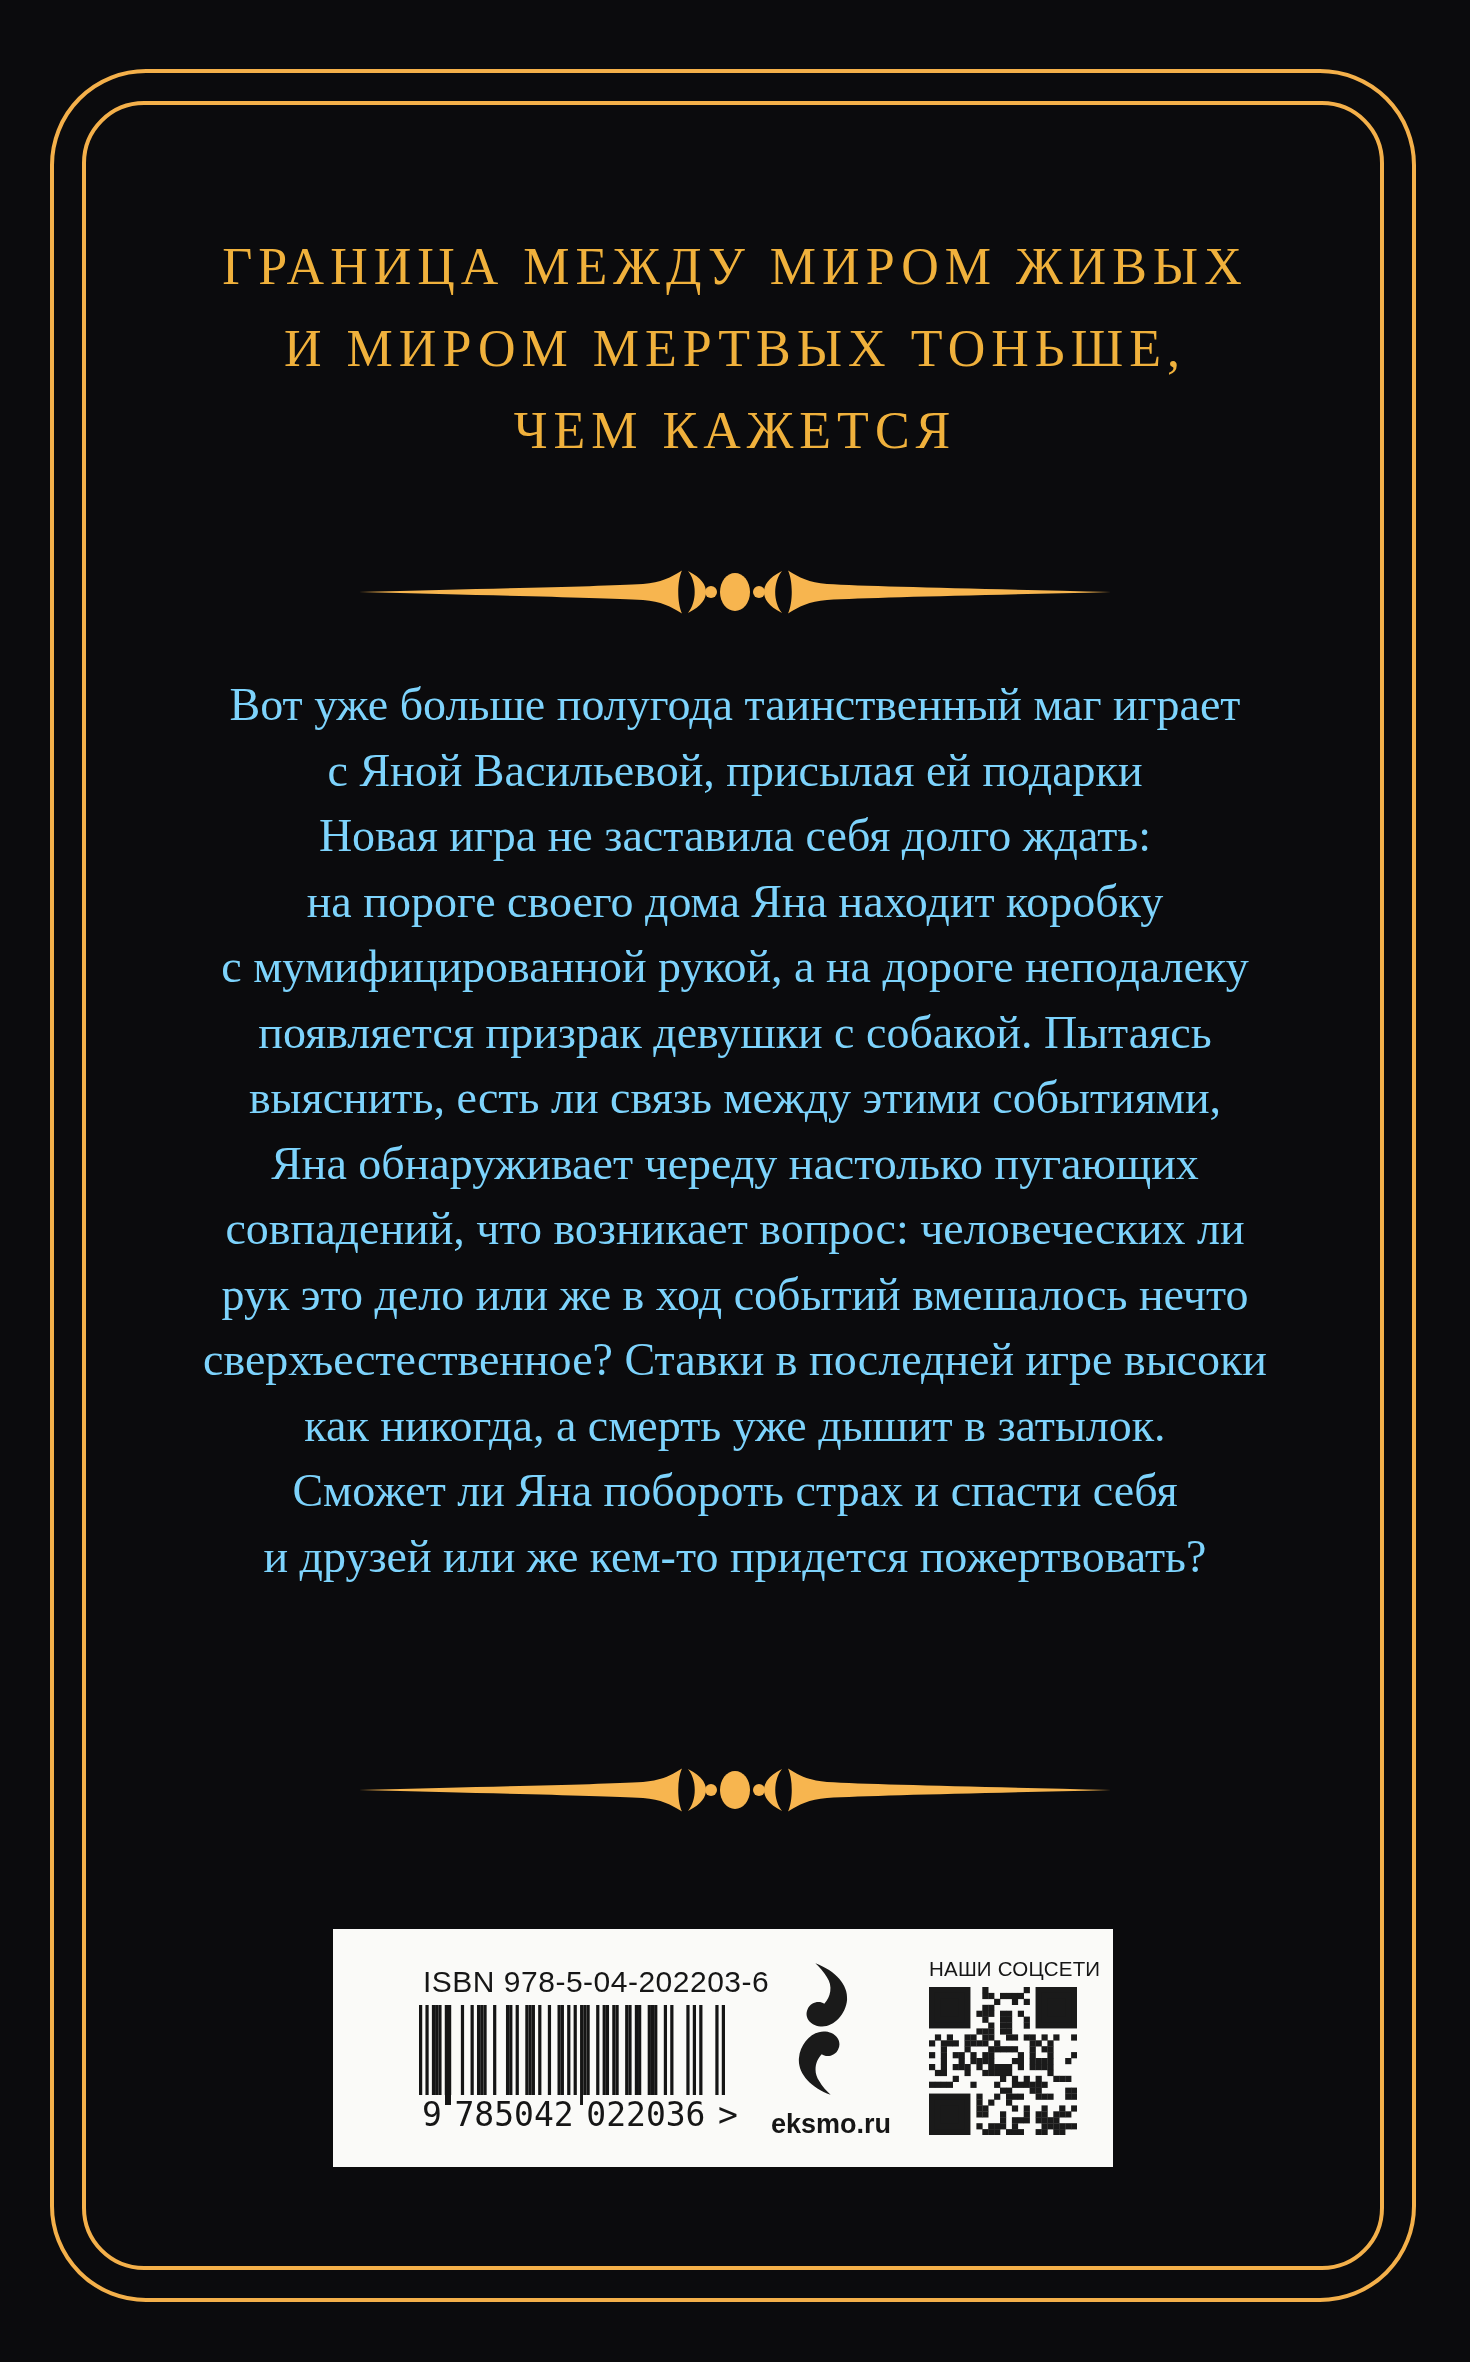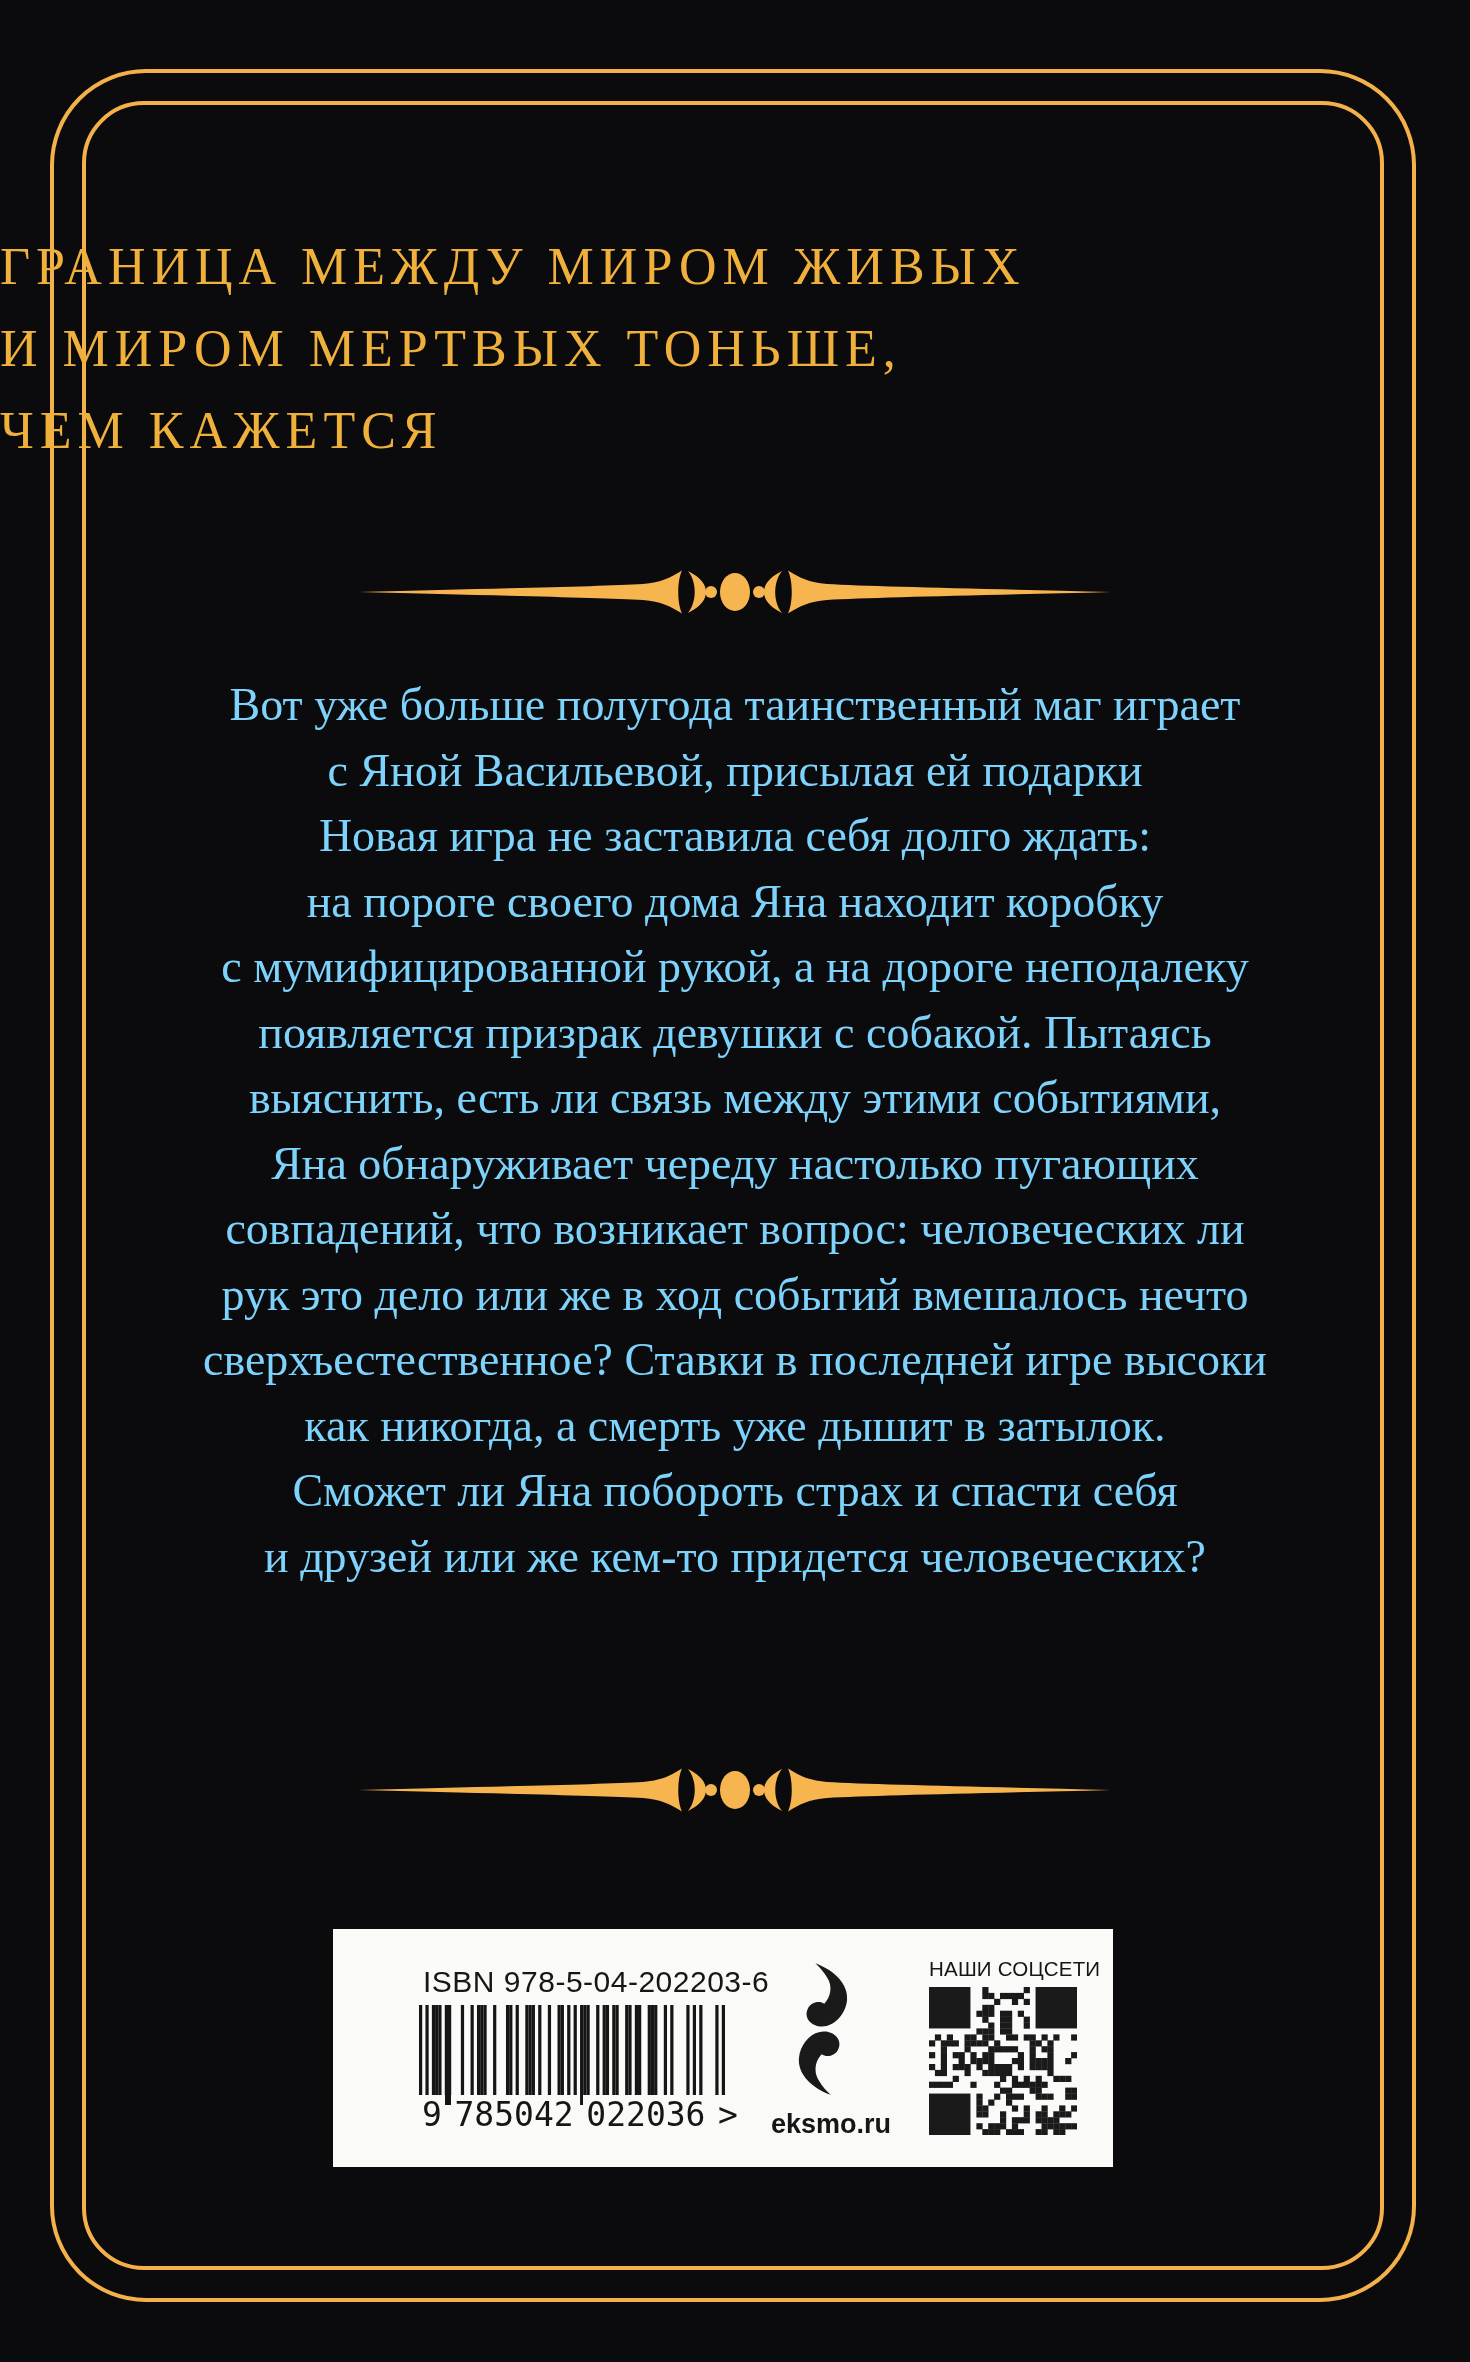--- a/index.html
+++ b/index.html
@@ -2,21 +2,21 @@
 <html><head>
 <meta charset="utf-8">
 <style>
   html,body{margin:0;padding:0;background:#000;}
   .cover{position:relative;width:1470px;height:2362px;background:#0b0b0d;overflow:hidden;
          font-family:"Liberation Serif", serif;}
   .frame{position:absolute;pointer-events:none;}
   .frame.outer{left:50px;top:69px;width:1358px;height:2225px;border:4px solid #f4b04a;border-radius:96px;}
   .frame.inner{left:82px;top:101px;width:1294px;height:2161px;border:4px solid #f4b04a;border-radius:62px;}
 
-  .heading{position:absolute;left:0;top:226px;width:100%;text-align:left;
+  .heading{position:absolute;left:0;top:226px;width:100%;text-align:center;
            color:#f0b13c;font-size:52px;line-height:82px;letter-spacing:6px;font-weight:400;}
   .divider{position:absolute;left:355px;width:760px;height:48px;}
   .divider.top{top:568px;}
   .divider.bottom{top:1766px;}
   .divider *{fill:#f7b54f;}
 
   .annotation{position:absolute;left:0;top:672px;width:100%;text-align:center;
               color:#7dd3fc;font-size:46px;line-height:65.5px;}
 
   .footer{position:absolute;left:333px;top:1929px;width:780px;height:238px;background:#fafaf8;
@@ -68,21 +68,21 @@
     <div>на пороге своего дома Яна находит коробку</div>
     <div>с мумифицированной рукой, а на дороге неподалеку</div>
     <div>появляется призрак девушки с собакой. Пытаясь</div>
     <div>выяснить, есть ли связь между этими событиями,</div>
     <div>Яна обнаруживает череду настолько пугающих</div>
     <div>совпадений, что возникает вопрос: человеческих ли</div>
     <div>рук это дело или же в ход событий вмешалось нечто</div>
     <div>сверхъестественное? Ставки в последней игре высоки</div>
     <div>как никогда, а смерть уже дышит в затылок.</div>
     <div>Сможет ли Яна побороть страх и спасти себя</div>
-    <div>и друзей или же кем-то придется человеческих?</div>
+    <div>и друзей или же кем-то придется пожертвовать?</div>
   </div>
 
   <svg class="divider bottom" viewBox="0 0 760 48">
     <path d="M4,24 C140,20.5 245,18.5 288,16 C306,14.5 316,9.5 327,2.5 C322,13 322,35 327,45.5 C316,38.5 306,33.5 288,32 C245,29.5 140,27.5 4,24 Z"></path>
     <path d="M333,3 C342,14 342,34 333,45 C347,38 351,30.5 351,24 C351,17.5 347,10 333,3 Z"></path>
     <circle cx="356" cy="24" r="6"></circle>
     <ellipse cx="380" cy="24" rx="15" ry="19"></ellipse>
     <circle cx="404" cy="24" r="6"></circle>
     <path d="M427,3 C418,14 418,34 427,45 C413,38 409,30.5 409,24 C409,17.5 413,10 427,3 Z"></path>
     <path d="M756,24 C620,20.5 515,18.5 472,16 C454,14.5 444,9.5 433,2.5 C438,13 438,35 433,45.5 C444,38.5 454,33.5 472,32 C515,29.5 620,27.5 756,24 Z"></path>

